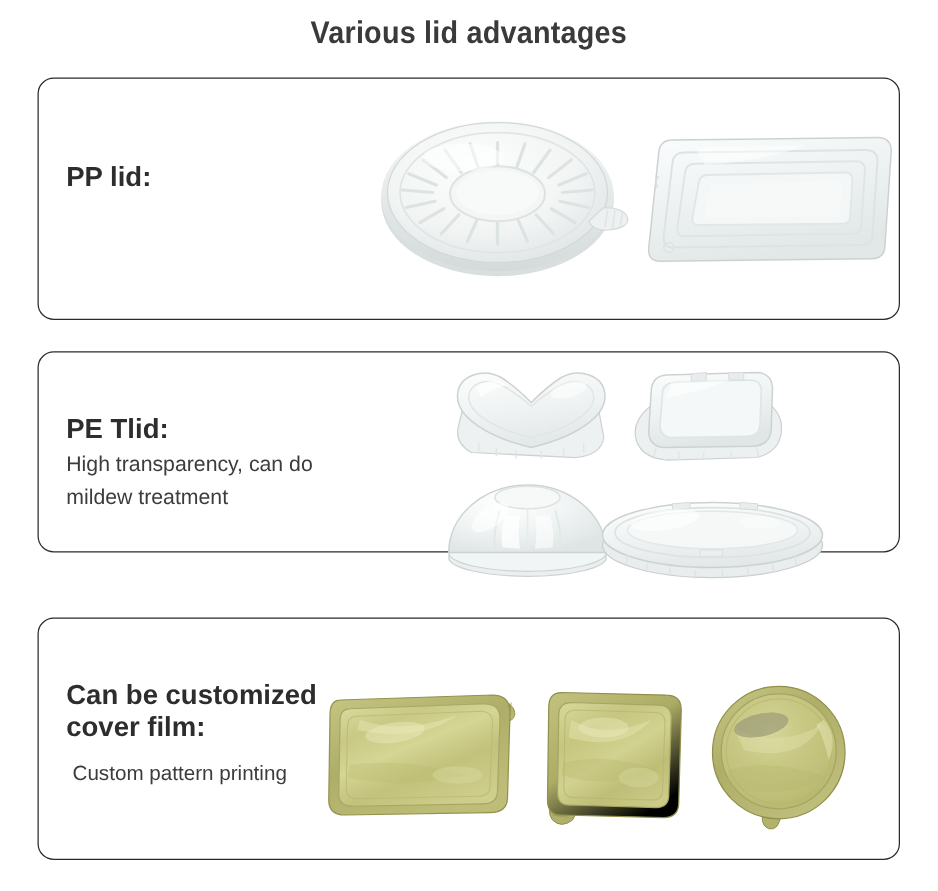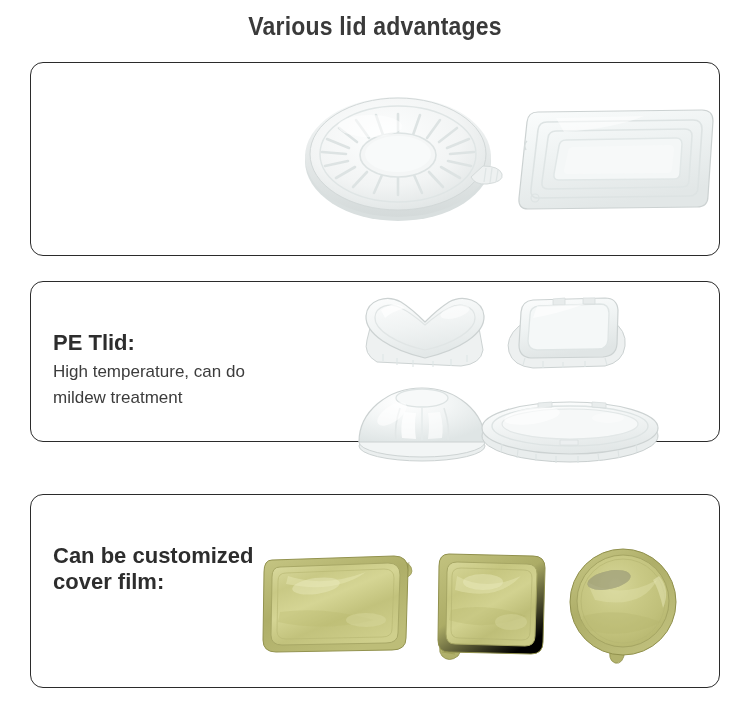--- a/index.html
+++ b/index.html
@@ -96,35 +96,37 @@
   #prod-film-square  { left: 429px; top: 548px; width: 124px; height: 116px; }
   #prod-film-round   { left: 563px; top: 546px; width: 122px; height: 120px; }
 </style>
 </head>
 <body>
 
 <div class="page-title">Various lid advantages</div>
 
 <div class="card" id="card-pp">
   <div class="card-text" id="txt-pp">
+    <div class="card-heading">PP lid:</div>
   </div>
 </div>
 
 <div class="card" id="card-pe">
   <div class="card-text" id="txt-pe">
     <div class="card-heading">PE Tlid:</div>
-    <div class="card-sub">High temperature, can do
+    <div class="card-sub">High transparency, can do
 mildew treatment</div>
   </div>
 </div>
 
 <div class="card" id="card-film">
   <div class="card-text" id="txt-film">
     <div class="card-heading">Can be customized
 cover film:</div>
+    <div class="card-sub"> Custom pattern printing</div>
   </div>
 </div>
 
 <div class="gallery">
 
   <div class="prod" id="prod-pp-round">
     <svg viewBox="0 0 210 140" width="210" height="140">
       <defs>
         <radialGradient id="ppRoundG" cx="42%" cy="34%" r="72%">
           <stop offset="0%" stop-color="#fdfefe"></stop>

